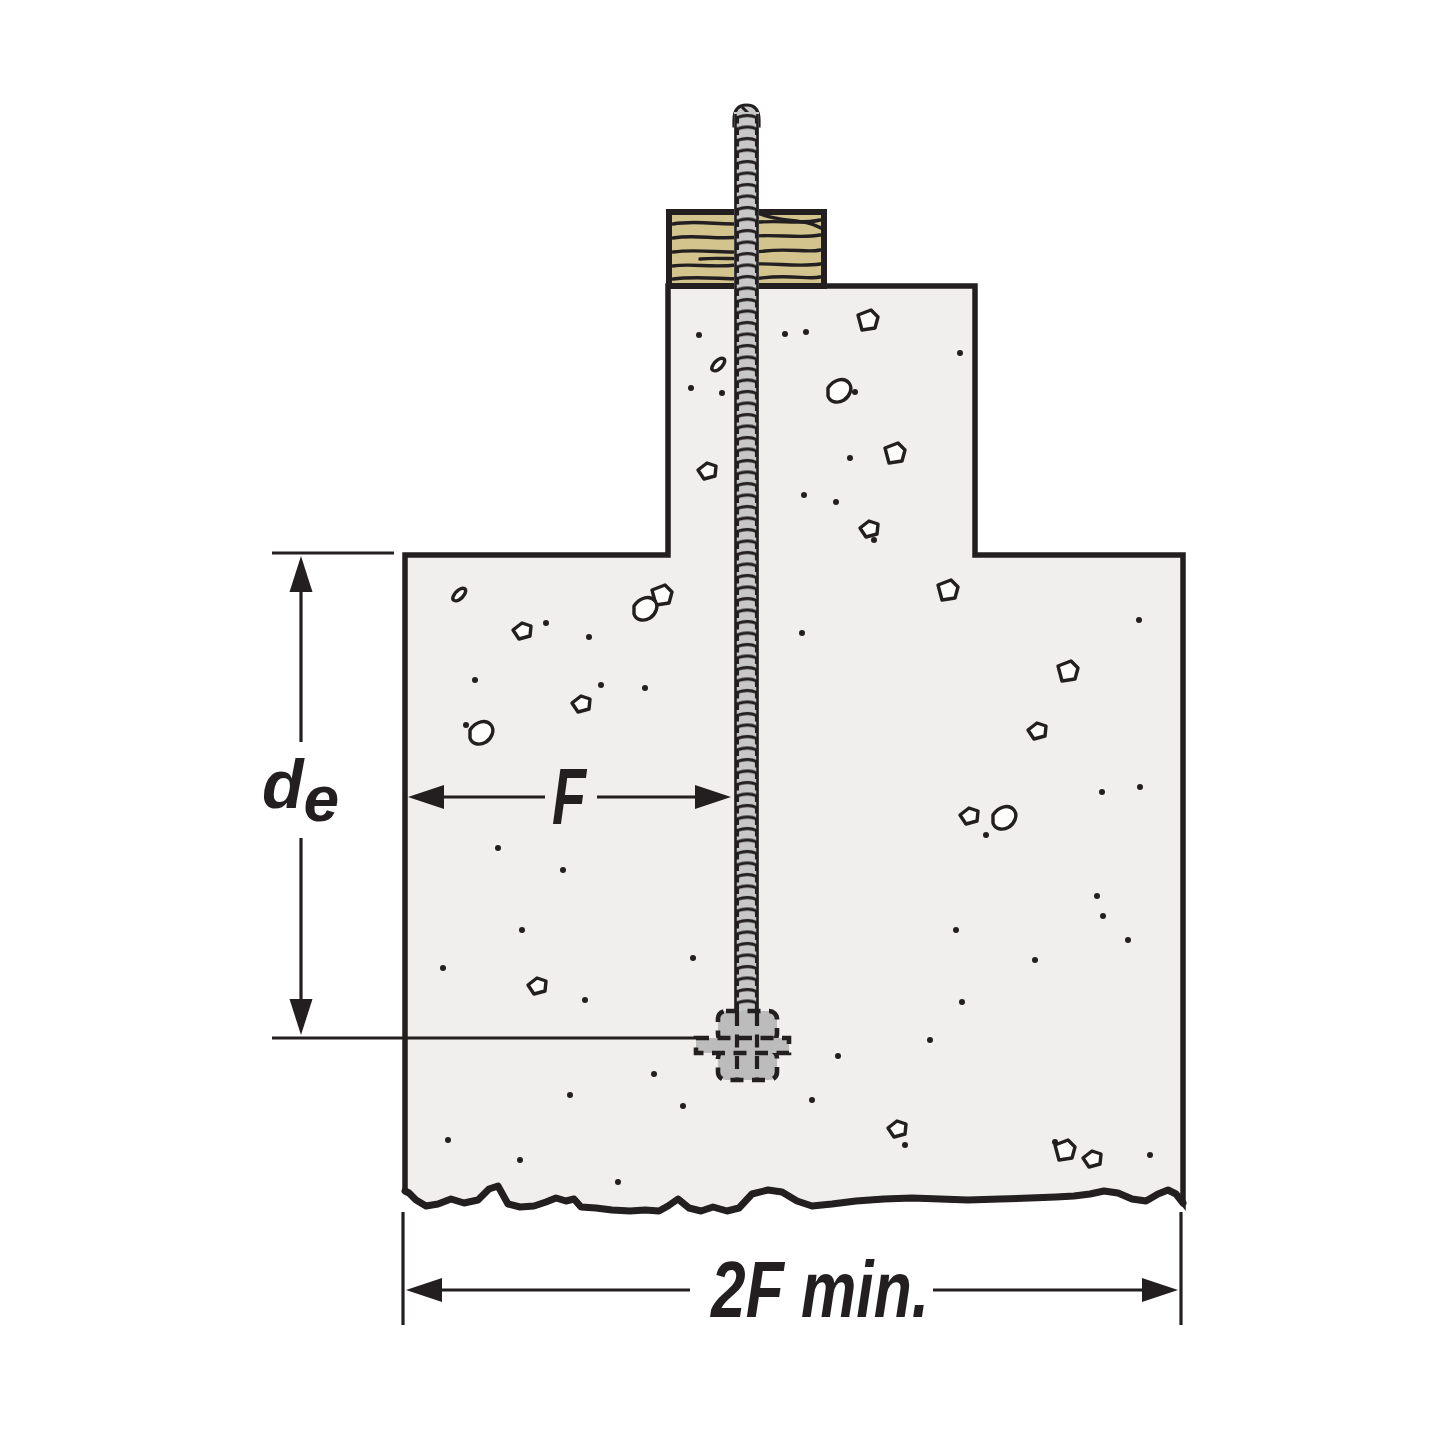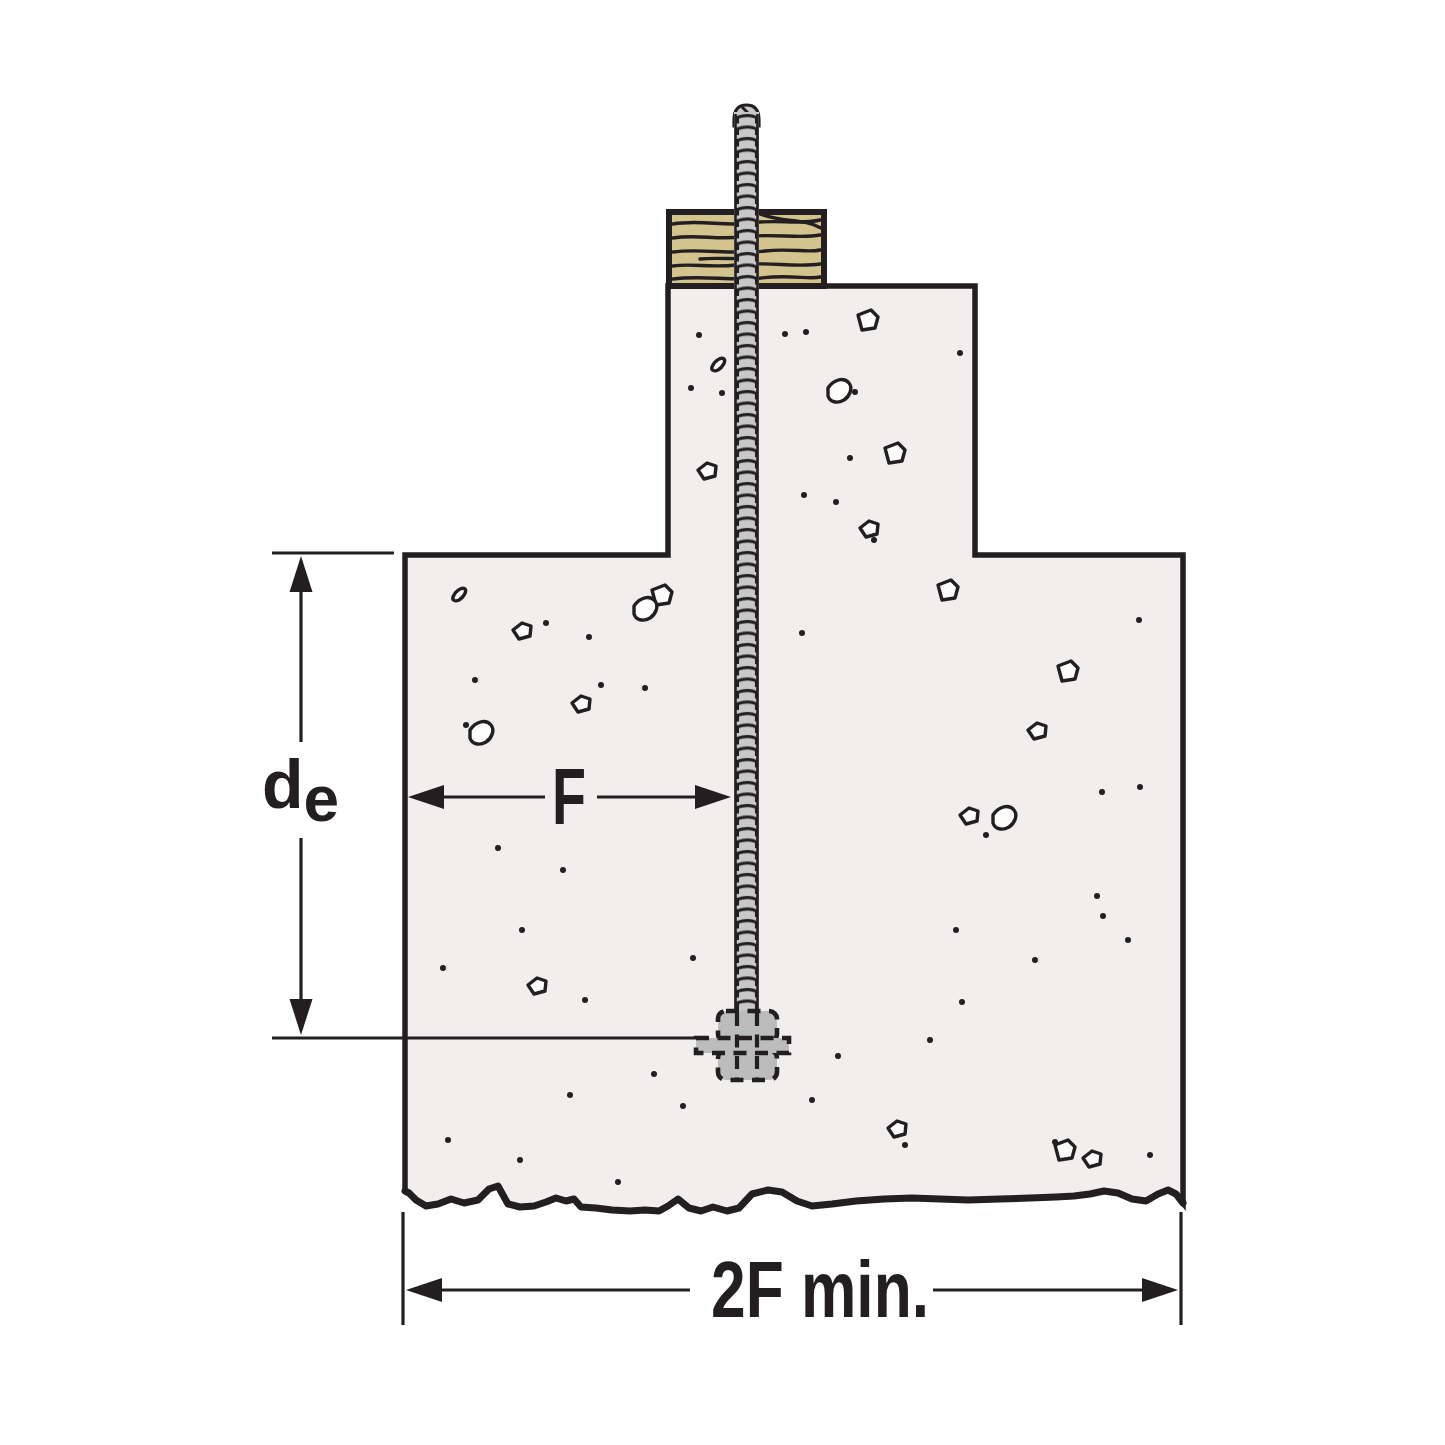--- a/index.html
+++ b/index.html
@@ -1,17 +1,17 @@
 <!DOCTYPE html>
 <html style="--outline: #231f20; --concrete: #f0efed; --wood: #d2c48c; --rod: #c8c8c8; --hardware: #bcbcbc; --speckle_fill: #fdfdfc; --background: #ffffff;"><head>
 <meta charset="utf-8">
 <title>Diagram</title>
 <style>
   html, body { margin: 0; padding: 0; background: var(--background, #ffffff); }
-  .stage { width: 1445px; height: 1445px; position: relative; background: var(--background, #ffffff); }
+  .stage { width: 1445px; height: 1445px; position: relative; background: var(--background, #ffffff); font-style: italic; }
   svg { display: block; }
   text { font-family: "Liberation Sans", "DejaVu Sans", sans-serif; font-weight: bold; fill: var(--outline, #231f20); }
   .ol        { stroke: var(--outline, #231f20); }
   .concrete  { fill: var(--concrete, #f0efed); }
   .wood      { fill: var(--wood, #d2c48c); }
   .rodfill   { fill: var(--rod, #c8c8c8); }
   .hw        { fill: var(--hardware, #bcbcbc); }
   .speck     { fill: var(--speckle_fill, #fdfdfc); }
   .nofill    { fill: none; }
   .dot       { fill: var(--outline, #231f20); }

